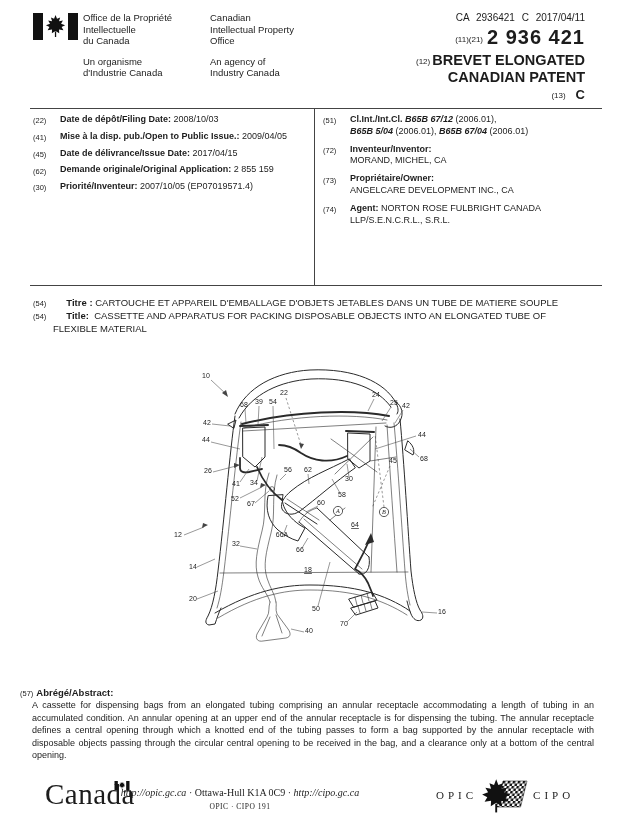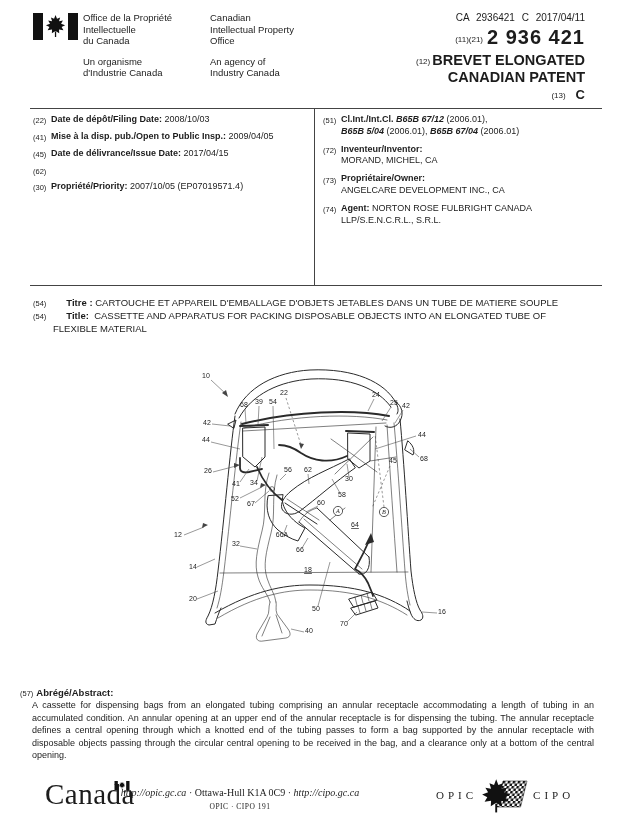--- a/index.html
+++ b/index.html
@@ -26,21 +26,21 @@
   .rule1{top:108px;} .rule2{top:285px;}
   .vdiv{position:absolute;left:314px;top:108px;width:1px;height:177px;background:#444;}
   
   .inid{font-size:7.5px;color:#222;}
   .bibcol{position:absolute;top:114px;font-size:9px;line-height:11.6px;}
   .bibleft{left:33px;width:274px;}
   .bibright{left:323px;width:280px;}
   .brow{display:flex;margin-bottom:4px;}
   .bibright .brow{margin-bottom:6.5px;}
   .brow .inid{flex:none;width:18px;padding-top:1.2px;}
-  .btxt{display:block;}
+  .btxt{display:block;margin-left:9px;}
   
   .title-block{position:absolute;left:33px;top:297px;right:14px;font-size:9.5px;line-height:11.8px;}
   .title-line .inid{margin-right:20px;}
   .title-line.cont{padding-left:20px;}
   
   .figwrap{position:absolute;left:158px;top:361px;width:312px;height:300px;}
   .flabel{font-size:7px;fill:#222;text-anchor:middle;font-family:"Liberation Sans",sans-serif;}
   .fcircle{fill:#fff;stroke:#333;stroke-width:0.8;}
   .fcirc-text{font-size:6.2px;font-style:italic;font-family:"Liberation Serif",serif;}
   .ln{fill:none;stroke:#2a2a2a;stroke-width:1;stroke-linecap:round;stroke-linejoin:round;}
@@ -108,32 +108,33 @@
   <div class="rule rule2"></div>
   <div class="vdiv"></div>
 
   <div class="bibcol bibleft" id="biblio-left">
       <div class="brow">
         <span class="inid">(22)</span>
         <span class="btxt"><span class="bold">Date de dépôt/Filing Date:</span><span> 2008/10/03</span></span>
       </div>
       <div class="brow">
         <span class="inid">(41)</span>
-        <span class="btxt"><span class="bold">Mise à la disp. pub./Open to Public Insp.:</span><span> 2009/04/05</span></span>
+        <span class="btxt"><span class="bold">Mise à la disp. pub./Open to Public Issue.:</span><span> 2009/04/05</span></span>
       </div>
       <div class="brow">
         <span class="inid">(45)</span>
         <span class="btxt"><span class="bold">Date de délivrance/Issue Date:</span><span> 2017/04/15</span></span>
       </div>
       <div class="brow">
         <span class="inid">(62)</span>
+        <span class="btxt"><span class="bold">Demande originale/Original Application:</span><span> 2 855 159</span></span>
       </div>
       <div class="brow">
         <span class="inid">(30)</span>
-        <span class="btxt"><span class="bold">Propriété/Priority:</span><span> 2007/10/05 (EP07019571.4)</span></span>
+        <span class="btxt"><span class="bold">Priorité/Inventeur:</span><span> 2007/10/05 (EP07019571.4)</span></span>
       </div>
     </div>
   <div class="bibcol bibright" id="biblio-right">
       <div class="brow">
         <span class="inid">(51)</span>
         <span class="btxt"><span class="bold">Cl.Int./Int.Cl. </span><span class="bold ital">B65B 67/12</span><span> (2006.01),</span><br><span class="bold ital">B65B 5/04</span><span> (2006.01), </span><span class="bold ital">B65B 67/04</span><span> (2006.01)</span></span>
       </div>
       <div class="brow">
         <span class="inid">(72)</span>
         <span class="btxt"><span class="bold">Inventeur/Inventor:</span><br><span>MORAND, MICHEL, CA</span></span>

